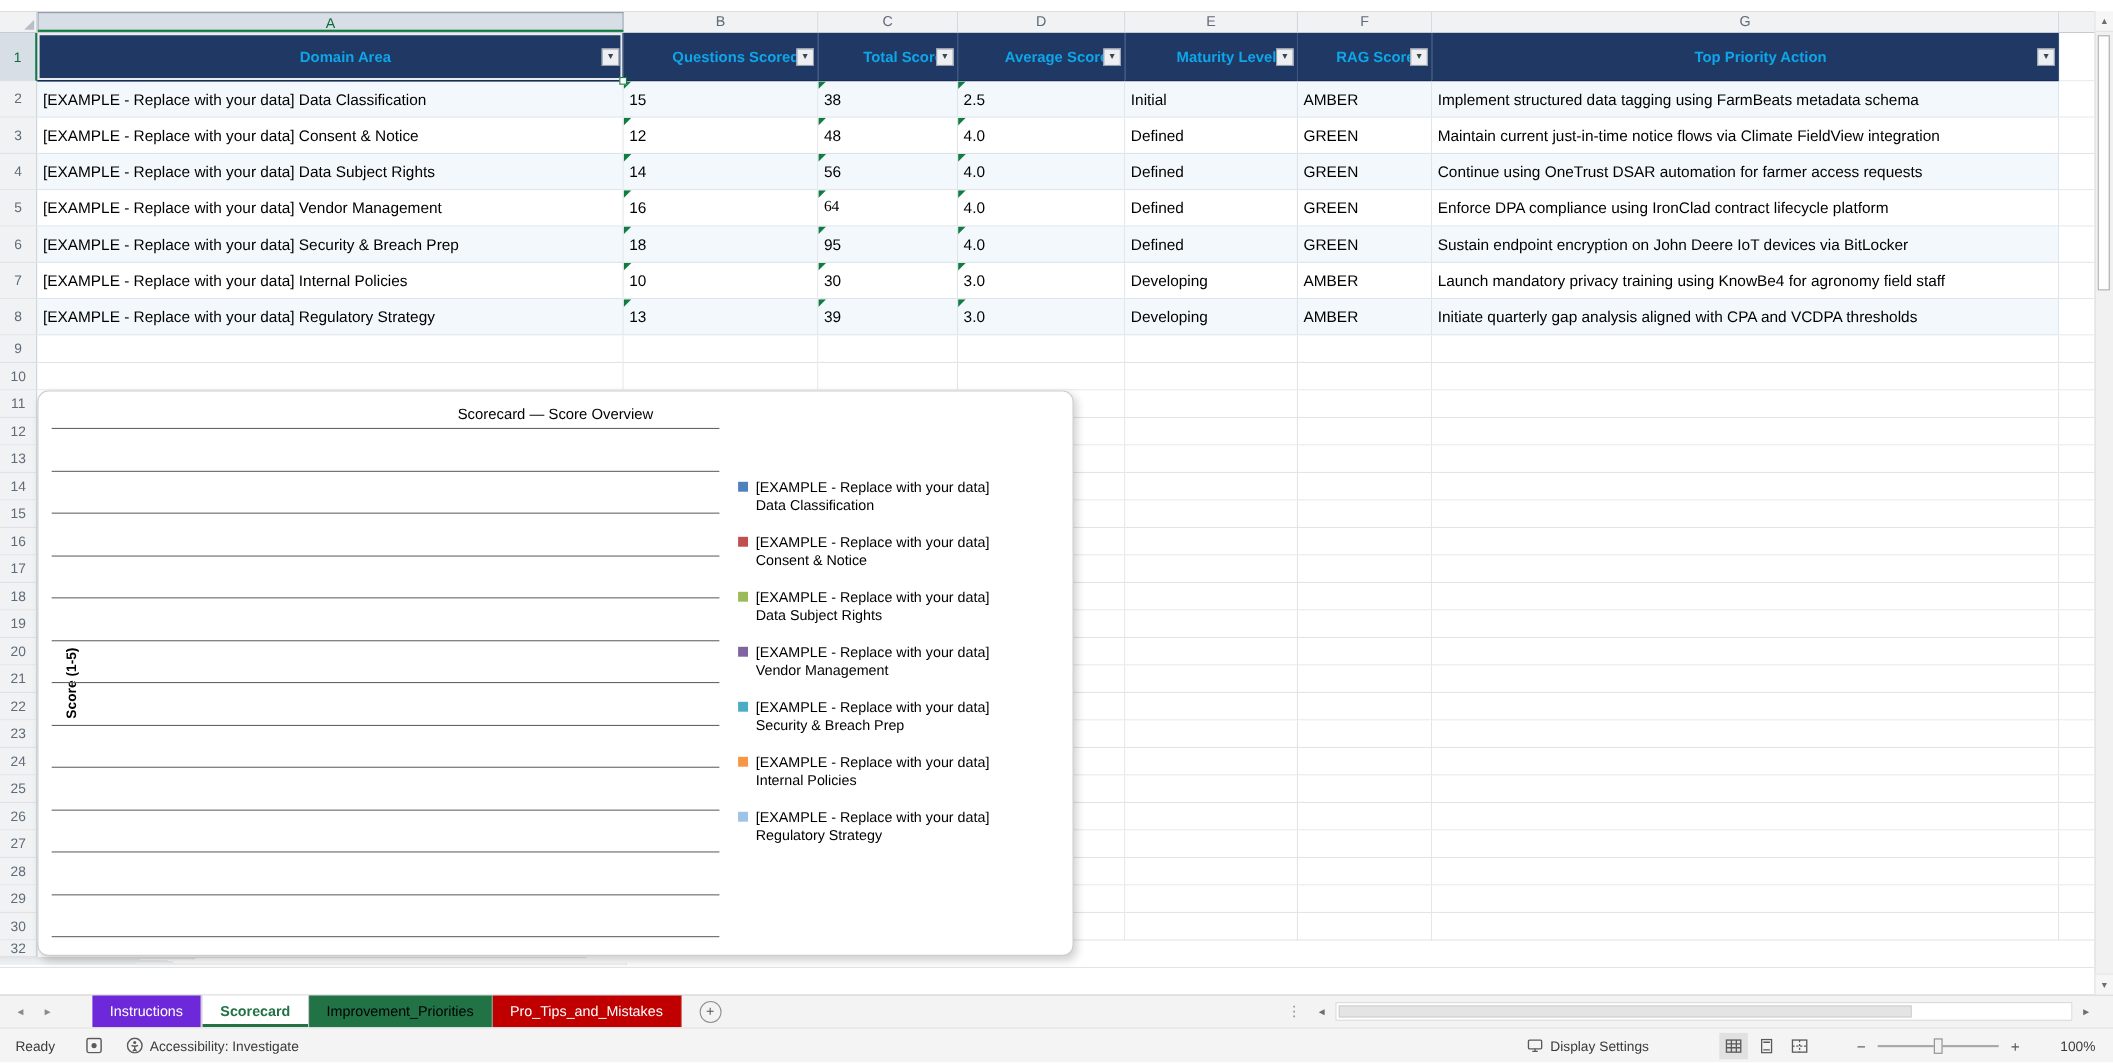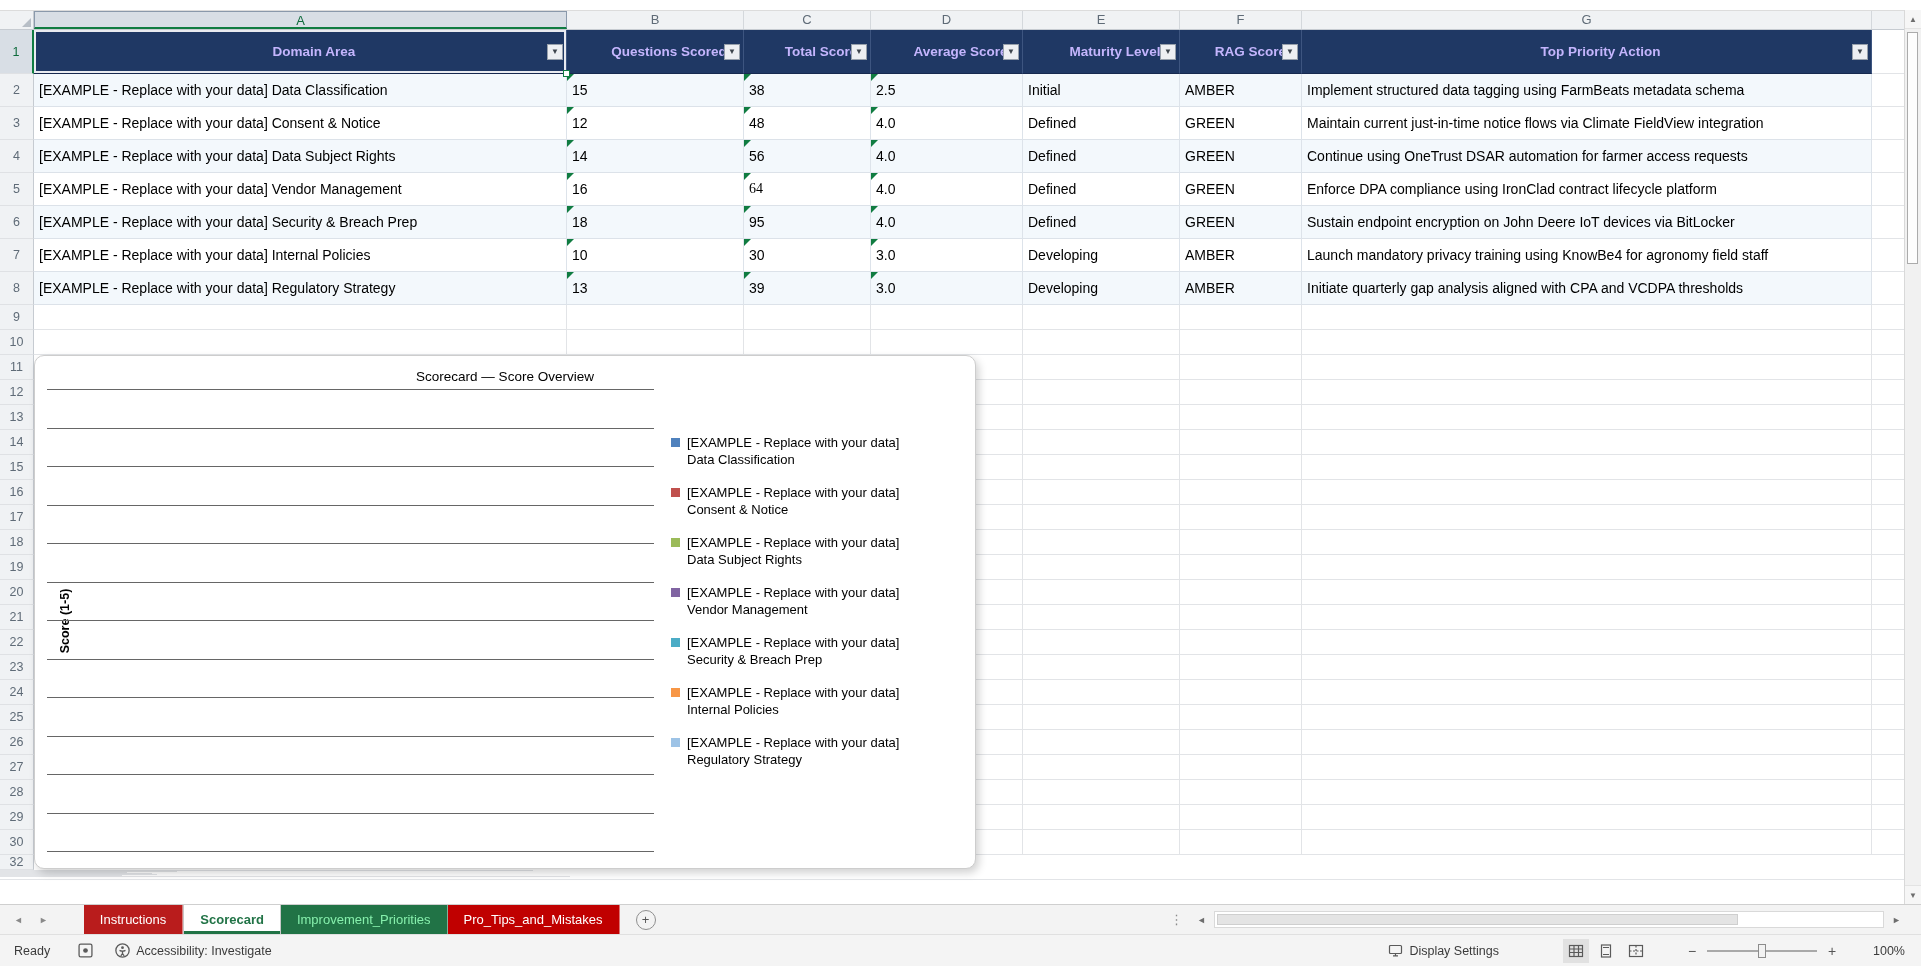--- a/index.html
+++ b/index.html
@@ -15,21 +15,21 @@
 .col-h{flex:none;text-align:center;font-size:13px;line-height:18px;color:#5F6B77;border-right:1px solid #D4D8DC;background:#F0F2F4;white-space:nowrap;overflow:hidden;}
 .col-h.filler{flex:1;border-right:none;}
 .col-h.sel{background:#D8DEE5;border:1px solid #8A99AB;border-bottom:2px solid #107C41;color:#0E6B3C;}
 .grid-body{position:absolute;top:20px;left:0;right:0;bottom:0;overflow:hidden;background:#fff;}
 .grid-row{display:flex;width:100%;}
 .gutter{width:34px;flex:none;background:#F0F2F4;border-right:1px solid #C6CBD1;border-bottom:1px solid #DFE1E4;color:#5F6B77;font-size:12.5px;display:flex;align-items:center;justify-content:center;}
 .gutter.sel{background:#D8DEE5;border-right:2px solid #107C41;color:#0E6B3C;}
 .cell{flex:none;position:relative;border-right:1px solid #E2E4E7;border-bottom:1px solid #E2E4E7;display:flex;align-items:center;overflow:hidden;background:#fff;}
 .cell.filler-cell{flex:1;border-right:none;}
 .cell.thead{background:#1F3864;border-right:1px solid #3D5580;border-bottom:1px solid #16294F;justify-content:center;}
-.thead-label{color:#c4b5fd;font-weight:bold;font-size:13.5px;white-space:nowrap;padding-left:28px;}
+.thead-label{color:#0ea5e9;font-weight:bold;font-size:13.5px;white-space:nowrap;padding-left:28px;}
 .filter-btn{position:absolute;right:3px;top:50%;transform:translateY(-50%);width:16px;height:16px;background:#EDEFF2;border:1px solid #97A0AB;display:flex;align-items:center;justify-content:center;}
 .filter-arrow{font-size:8px;color:#3E454D;line-height:1;}
 .cell.a1{overflow:visible;z-index:2;box-shadow:inset 0 0 0 2px rgba(255,255,255,0.9);}
 .fill-handle{position:absolute;right:-4px;bottom:-4px;width:7px;height:7px;background:#fff;border:1px solid #107C41;z-index:3;}
 .cell.data{border-right:1px solid #DDE3EA;border-bottom:1px solid #DCE2E9;}
 .cell.band{background:#F3F8FC;}
 .cell-text{font-size:14px;padding:0 4px 0 5px;white-space:nowrap;}
 .err-tri{position:absolute;top:0;left:0;width:0;height:0;border-top:7px solid #107C41;border-right:7px solid transparent;}
 
 .chart-box{position:absolute;left:34px;top:345px;width:942px;height:514px;background:#fff;border:1px solid #CDCDCD;border-radius:10px;box-shadow:3px 4px 8px rgba(0,0,0,0.18);z-index:5;}
@@ -661,23 +661,23 @@
         </div>
     </div>
   </div>
 
   <div class="tab-bar">
     <div class="tab-nav">
       <span class="tab-nav-btn">◄</span>
       <span class="tab-nav-btn">►</span>
     </div>
     <div class="tabs" id="sheet-tabs">
-        <div class="sheet-tab" style="background: #b91c1c; color: rgb(255, 255, 255);">Instructions</div>
+        <div class="sheet-tab" style="background: #6d28d9; color: rgb(255, 255, 255);">Instructions</div>
         <div class="sheet-tab active">Scorecard</div>
-        <div class="sheet-tab" style="background: rgb(33, 115, 70); color: #86efac;">Improvement_Priorities</div>
+        <div class="sheet-tab" style="background: rgb(33, 115, 70); color: #000000;">Improvement_Priorities</div>
         <div class="sheet-tab" style="background: rgb(192, 0, 0); color: rgb(255, 255, 255);">Pro_Tips_and_Mistakes</div>
       </div>
     <div class="add-sheet">
         <span>+</span>
       </div>
     <div class="tab-spacer"></div>
     <span class="dots">⋮</span>
     <div class="h-scroll">
       <span class="h-btn">◄</span>
       <div class="h-track">

